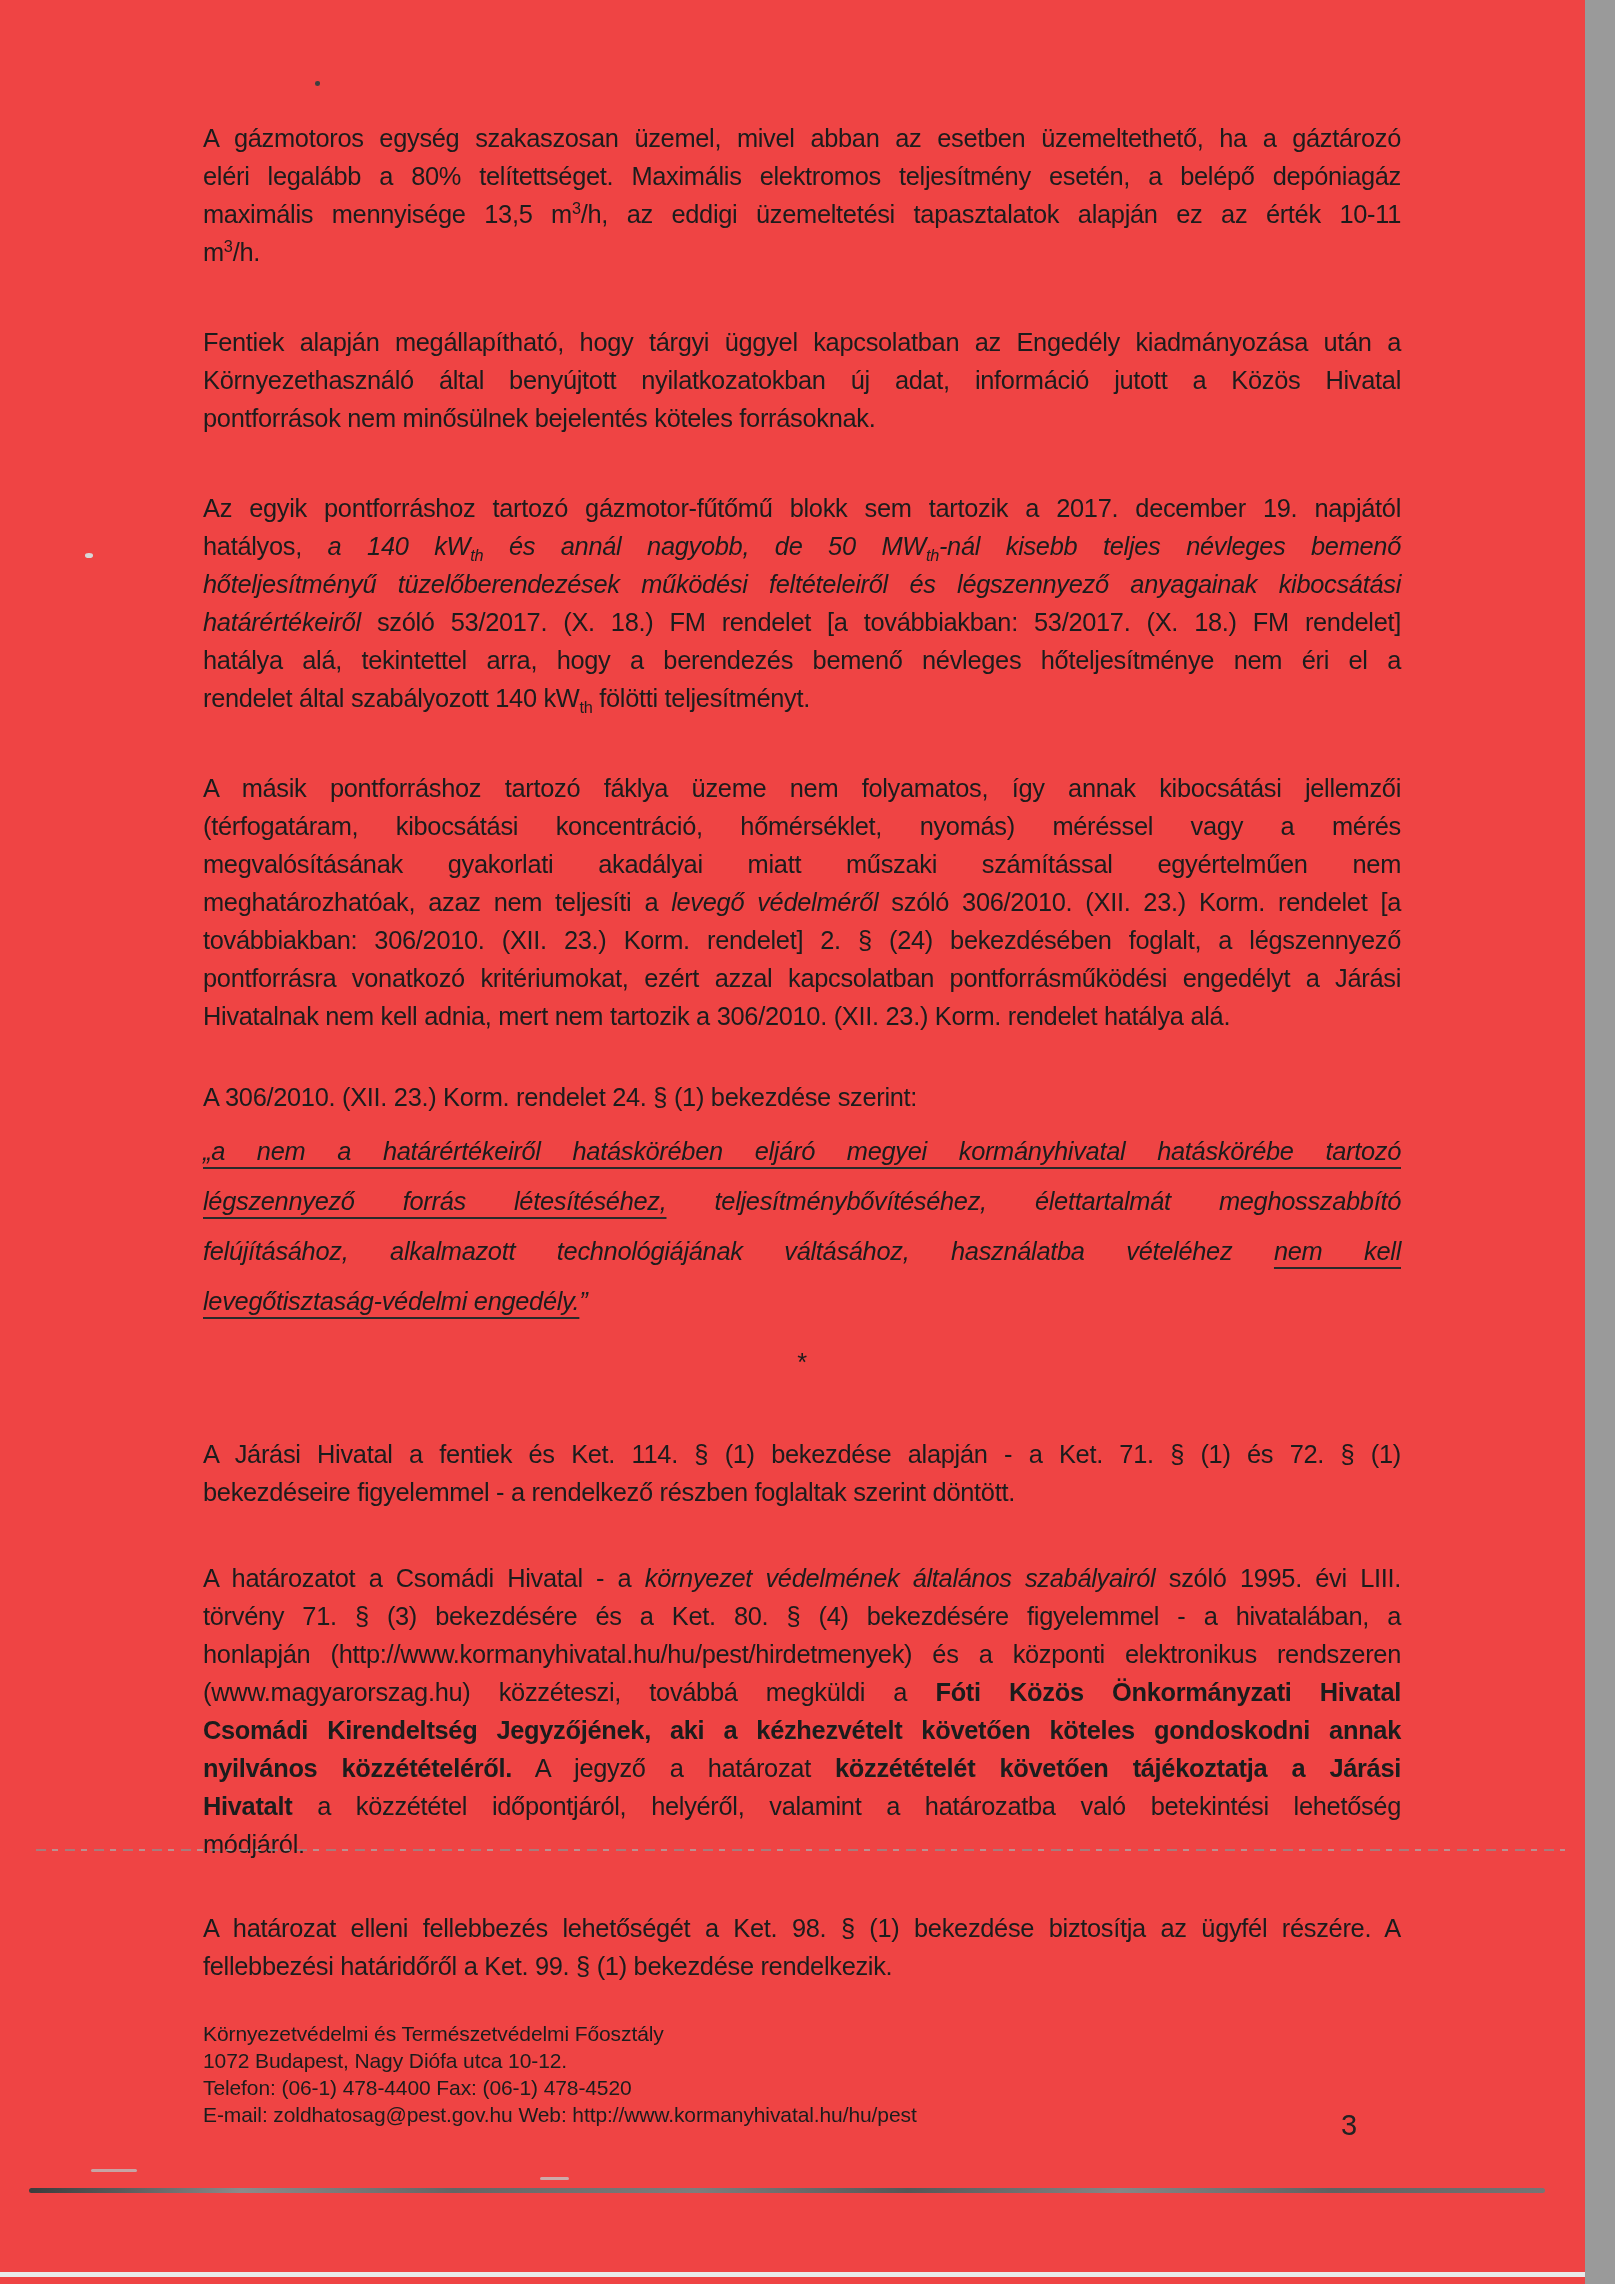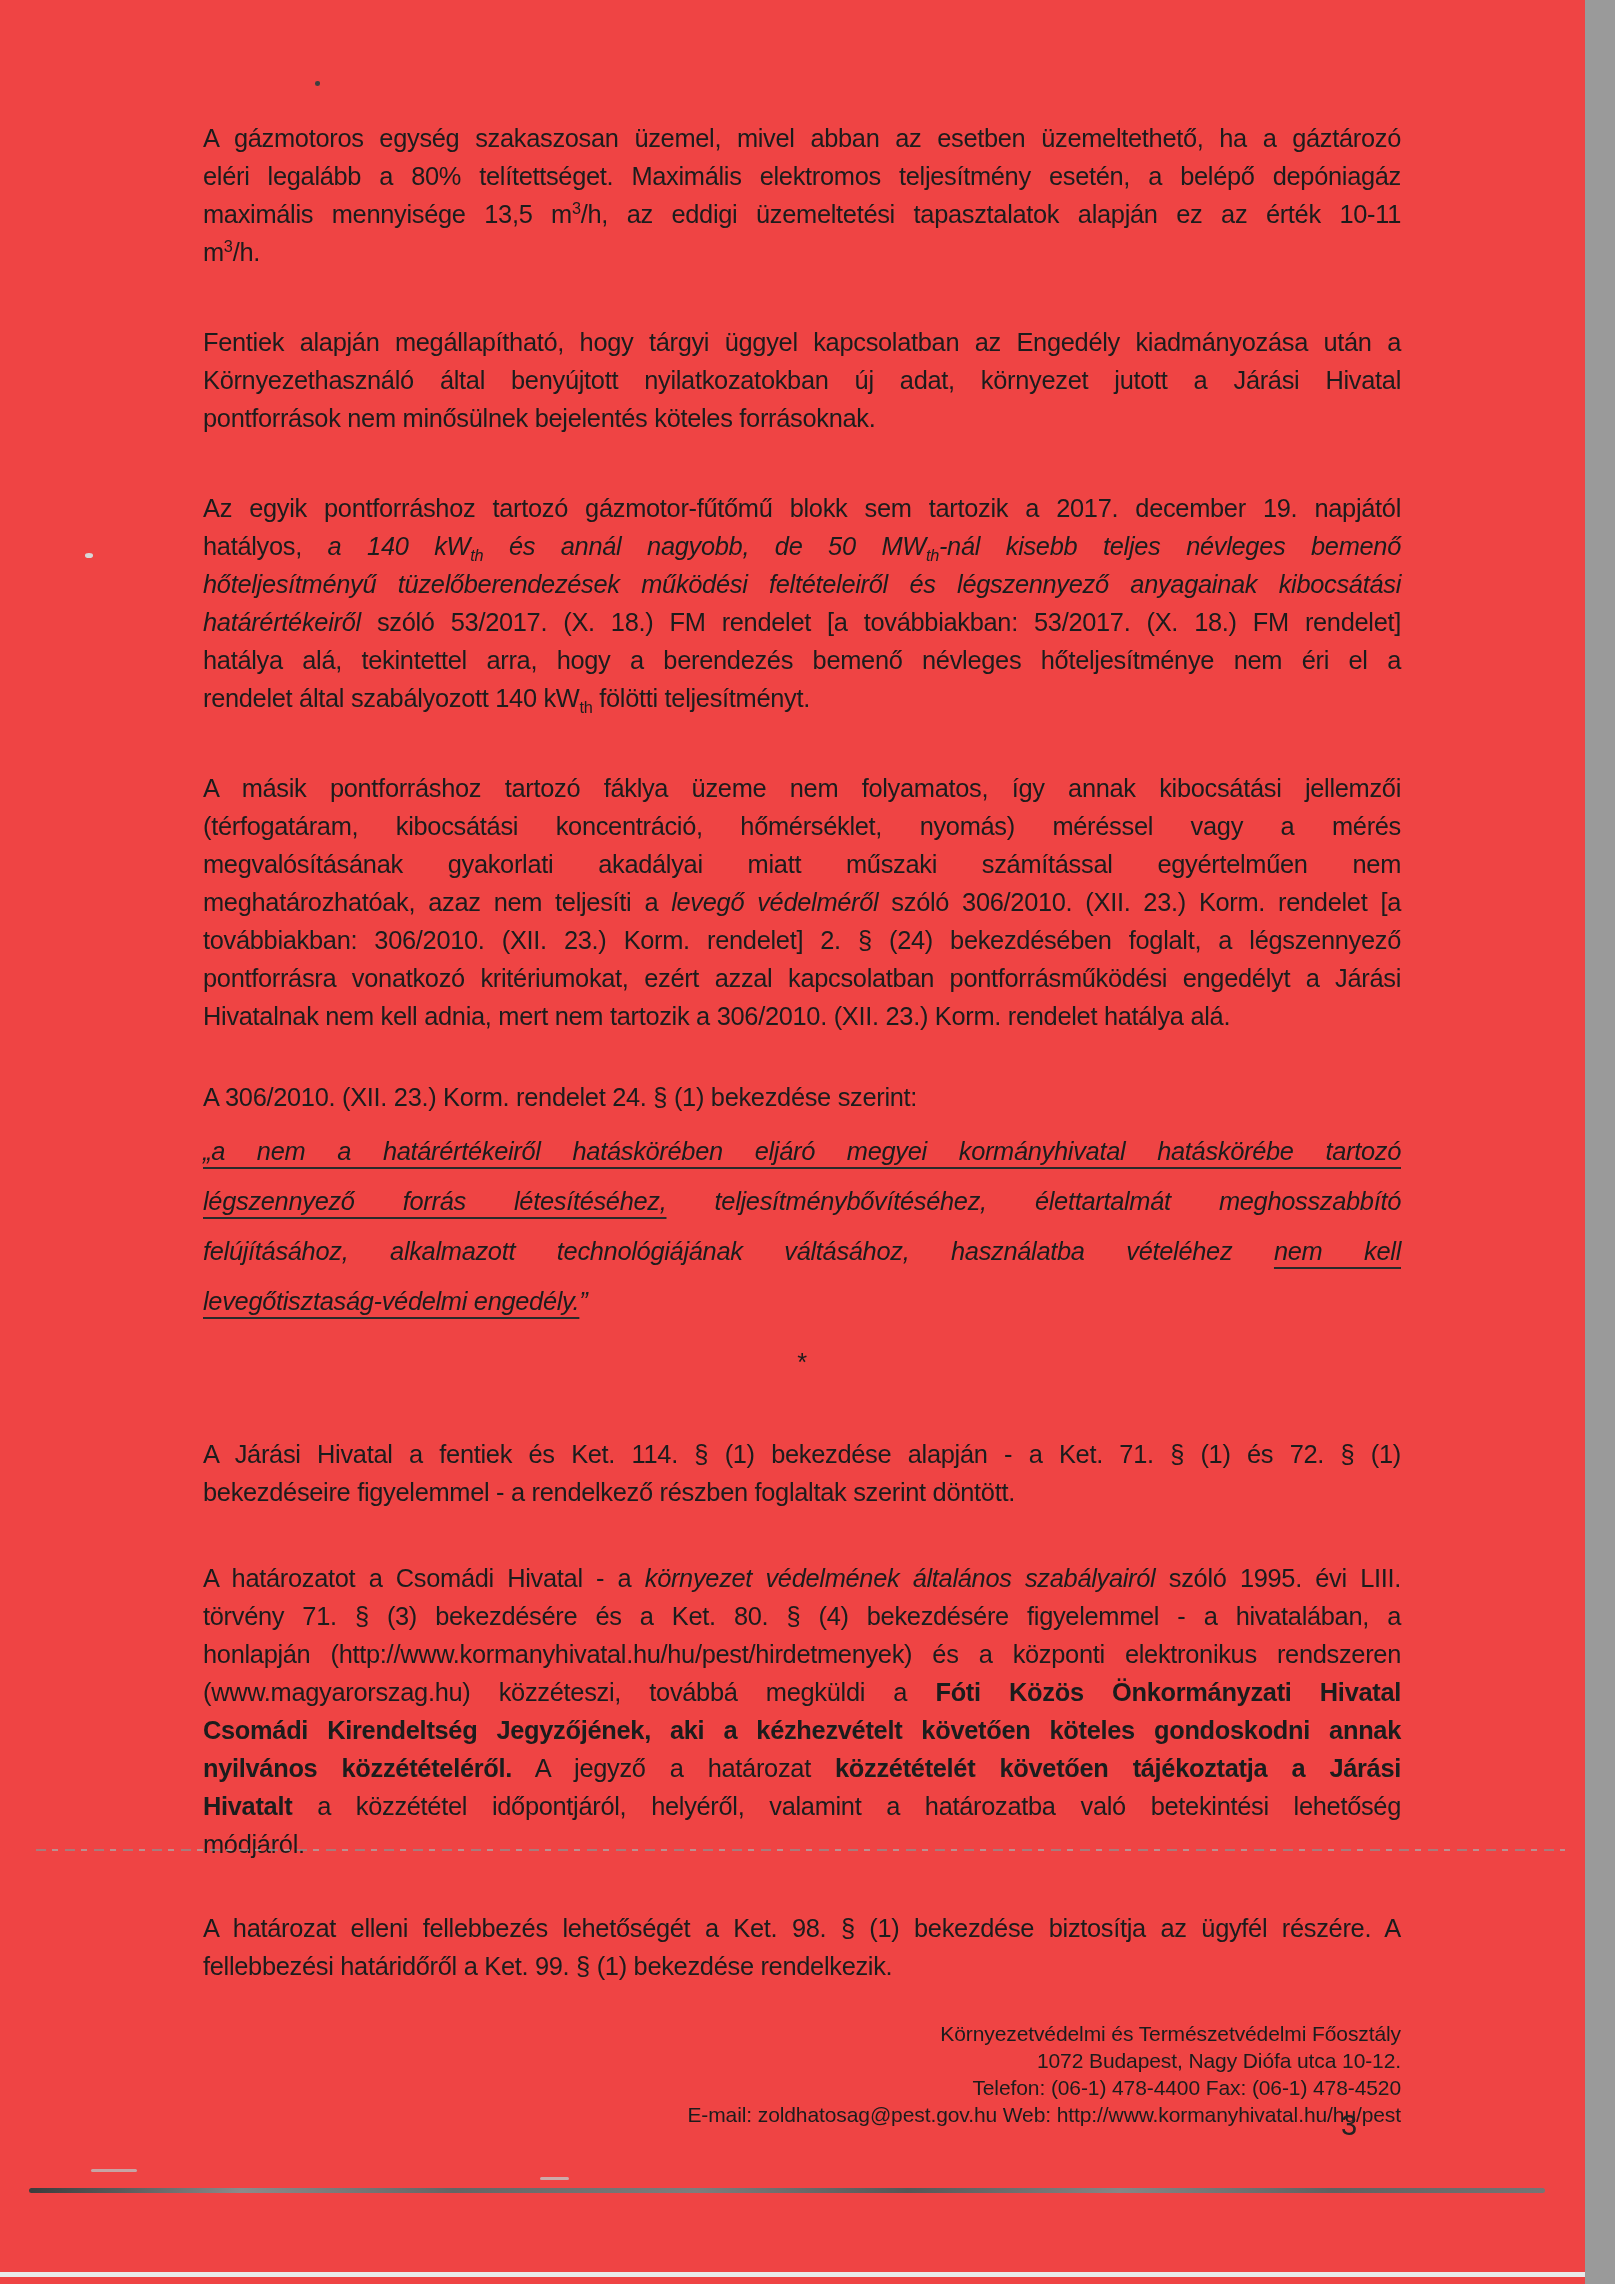--- a/index.html
+++ b/index.html
@@ -57,21 +57,21 @@
     font-size:26px;
   }
   .footer{
     margin-top:35px;
     text-align:center;
   }
   .footer .fline{
     font-size:21px;
     line-height:27px;
     letter-spacing:-0.1px;
-    text-align:right;
+    text-align:left;
   }
   .page-number{
     position:absolute;
     left:1341px;top:2109px;
     font-size:29px;
     color:#222;
   }
   
   .artifact-dot{
     position:absolute;left:315px;top:81px;
@@ -118,21 +118,21 @@
 
   <div class="content">
       <div class="para body mt-p1">
         <div class="line"><span>A gázmotoros egység szakaszosan üzemel, mivel abban az esetben üzemeltethető, ha a gáztározó</span></div>
         <div class="line"><span>eléri legalább a 80% telítettséget. Maximális elektromos teljesítmény esetén, a belépő depóniagáz</span></div>
         <div class="line"><span>maximális mennyisége 13,5 m</span><span class="sup">3</span><span>/h, az eddigi üzemeltetési tapasztalatok alapján ez az érték 10-11</span></div>
         <div class="line last"><span>m</span><span class="sup">3</span><span>/h.</span></div>
       </div>
       <div class="para body mt-std">
         <div class="line"><span>Fentiek alapján megállapítható, hogy tárgyi üggyel kapcsolatban az Engedély kiadmányozása után a</span></div>
-        <div class="line"><span>Környezethasználó által benyújtott nyilatkozatokban új adat, környezet jutott a Járási Hivatal</span></div>
+        <div class="line"><span>Környezethasználó által benyújtott nyilatkozatokban új adat, információ jutott a Közös Hivatal</span></div>
         <div class="line last"><span>pontforrások nem minősülnek bejelentés köteles forrásoknak.</span></div>
       </div>
       <div class="para body mt-std">
         <div class="line"><span>Az egyik pontforráshoz tartozó gázmotor-fűtőmű blokk sem tartozik a 2017. december 19. napjától</span></div>
         <div class="line"><span>hatályos, </span><span class="it">a 140 kW</span><span class="it sub">th</span><span class="it"> és annál nagyobb, de 50 MW</span><span class="it sub">th</span><span class="it">-nál kisebb teljes névleges bemenő</span></div>
         <div class="line"><span class="it">hőteljesítményű tüzelőberendezések működési feltételeiről és légszennyező anyagainak kibocsátási</span></div>
         <div class="line"><span class="it">határértékeiről</span><span> szóló 53/2017. (X. 18.) FM rendelet [a továbbiakban: 53/2017. (X. 18.) FM rendelet]</span></div>
         <div class="line"><span>hatálya alá, tekintettel arra, hogy a berendezés bemenő névleges hőteljesítménye nem éri el a</span></div>
         <div class="line last"><span>rendelet által szabályozott 140 kW</span><span class="sub">th</span><span> fölötti teljesítményt.</span></div>
       </div>

